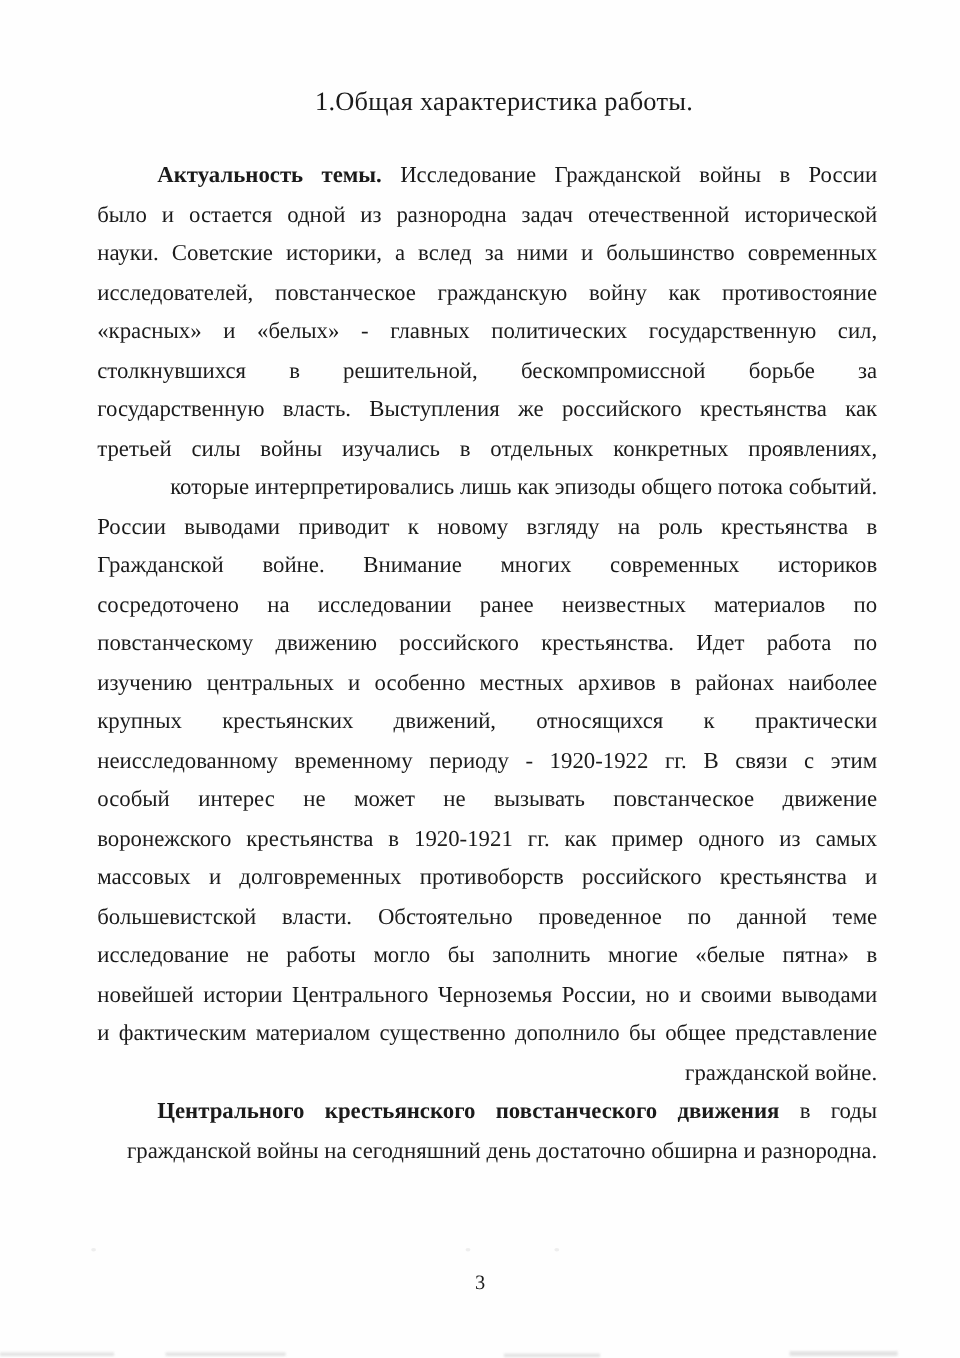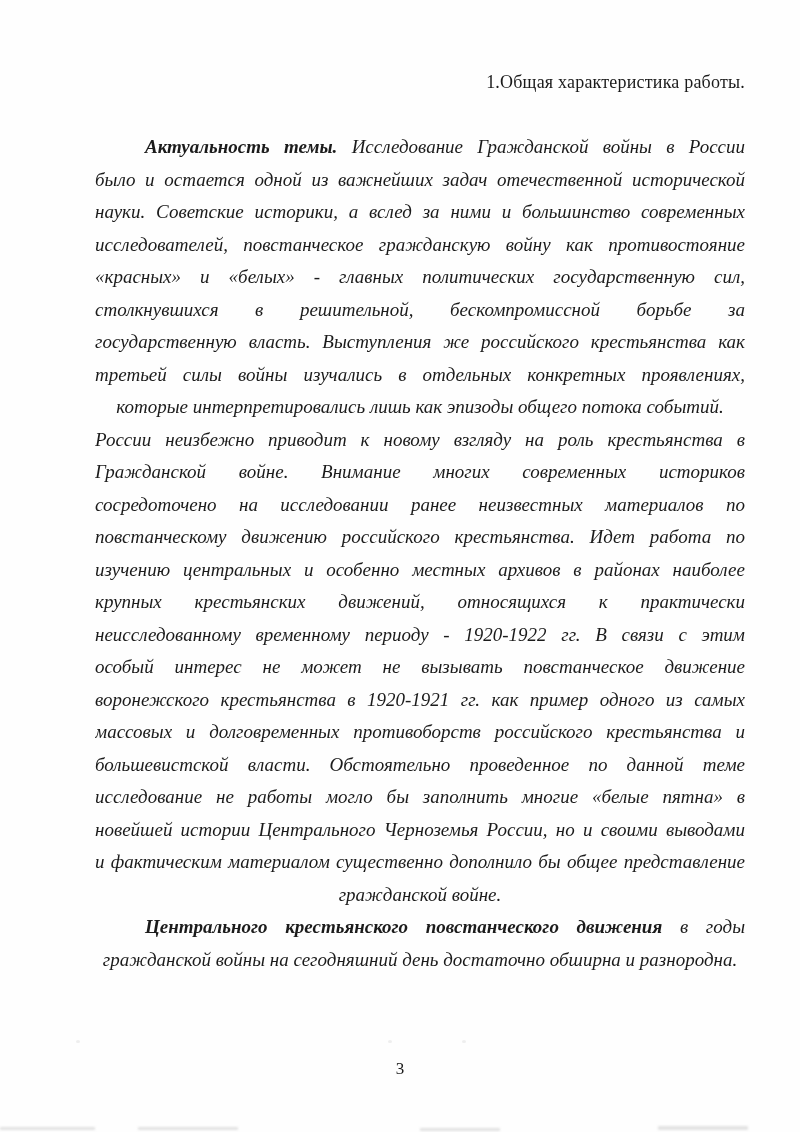--- a/index.html
+++ b/index.html
@@ -15,39 +15,38 @@
     font-family: "Liberation Serif", serif;
     color: #1b1b1b;
     overflow: hidden;
   }
   .title {
     position: absolute;
     top: 72px;
     left: 95px;
     width: 650px;
     margin: 0;
-    font-size: 18px;
+    font-size: 22px;
     font-weight: 400;
-    text-align: right;
+    text-align: center;
     letter-spacing: 0.2px;
   }
   .text-block {
     position: absolute;
     top: 131px;
-    left: 95px;
+    left: 81px;
     width: 650px;
-    font-style: italic;
   }
   .line {
     height: 32.5px;
     line-height: 32.5px;
     font-size: 19px;
     overflow: hidden;
     white-space: normal;
-    text-align: center;
+    text-align: right;
   }
   .line.justify {
     text-align: justify;
     text-align-last: justify;
   }
   .line.indent {
     text-indent: 50px;
   }
   .line .bold {
     font-weight: 700;
@@ -77,29 +76,29 @@
 </style>
 </head>
 <body>
 
 <div class="page">
 
   <h1 class="title">1.Общая характеристика работы.</h1>
 
   <div class="text-block">
       <div class="line justify indent"><span class="bold">Актуальность темы.</span><span> Исследование Гражданской войны в России</span></div>
-      <div class="line justify"><span>было и остается одной из важнейших задач отечественной исторической</span></div>
+      <div class="line justify"><span>было и остается одной из разнородна задач отечественной исторической</span></div>
       <div class="line justify"><span>науки. Советские историки, а вслед за ними и большинство современных</span></div>
       <div class="line justify"><span>исследователей, повстанческое гражданскую войну как противостояние</span></div>
       <div class="line justify"><span>«красных» и «белых» - главных политических государственную сил,</span></div>
       <div class="line justify"><span>столкнувшихся в решительной, бескомпромиссной борьбе за</span></div>
       <div class="line justify"><span>государственную власть. Выступления же российского крестьянства как</span></div>
       <div class="line justify"><span>третьей силы войны изучались в отдельных конкретных проявлениях,</span></div>
       <div class="line"><span>которые интерпретировались лишь как эпизоды общего потока событий.</span></div>
-      <div class="line justify"><span>России неизбежно приводит к новому взгляду на роль крестьянства в</span></div>
+      <div class="line justify"><span>России выводами приводит к новому взгляду на роль крестьянства в</span></div>
       <div class="line justify"><span>Гражданской войне. Внимание многих современных историков</span></div>
       <div class="line justify"><span>сосредоточено на исследовании ранее неизвестных материалов по</span></div>
       <div class="line justify"><span>повстанческому движению российского крестьянства. Идет работа по</span></div>
       <div class="line justify"><span>изучению центральных и особенно местных архивов в районах наиболее</span></div>
       <div class="line justify"><span>крупных крестьянских движений, относящихся к практически</span></div>
       <div class="line justify"><span>неисследованному временному периоду - 1920-1922 гг. В связи с этим</span></div>
       <div class="line justify"><span>особый интерес не может не вызывать повстанческое движение</span></div>
       <div class="line justify"><span>воронежского крестьянства в 1920-1921 гг. как пример одного из самых</span></div>
       <div class="line justify"><span>массовых и долговременных противоборств российского крестьянства и</span></div>
       <div class="line justify"><span>большевистской власти. Обстоятельно проведенное по данной теме</span></div>

